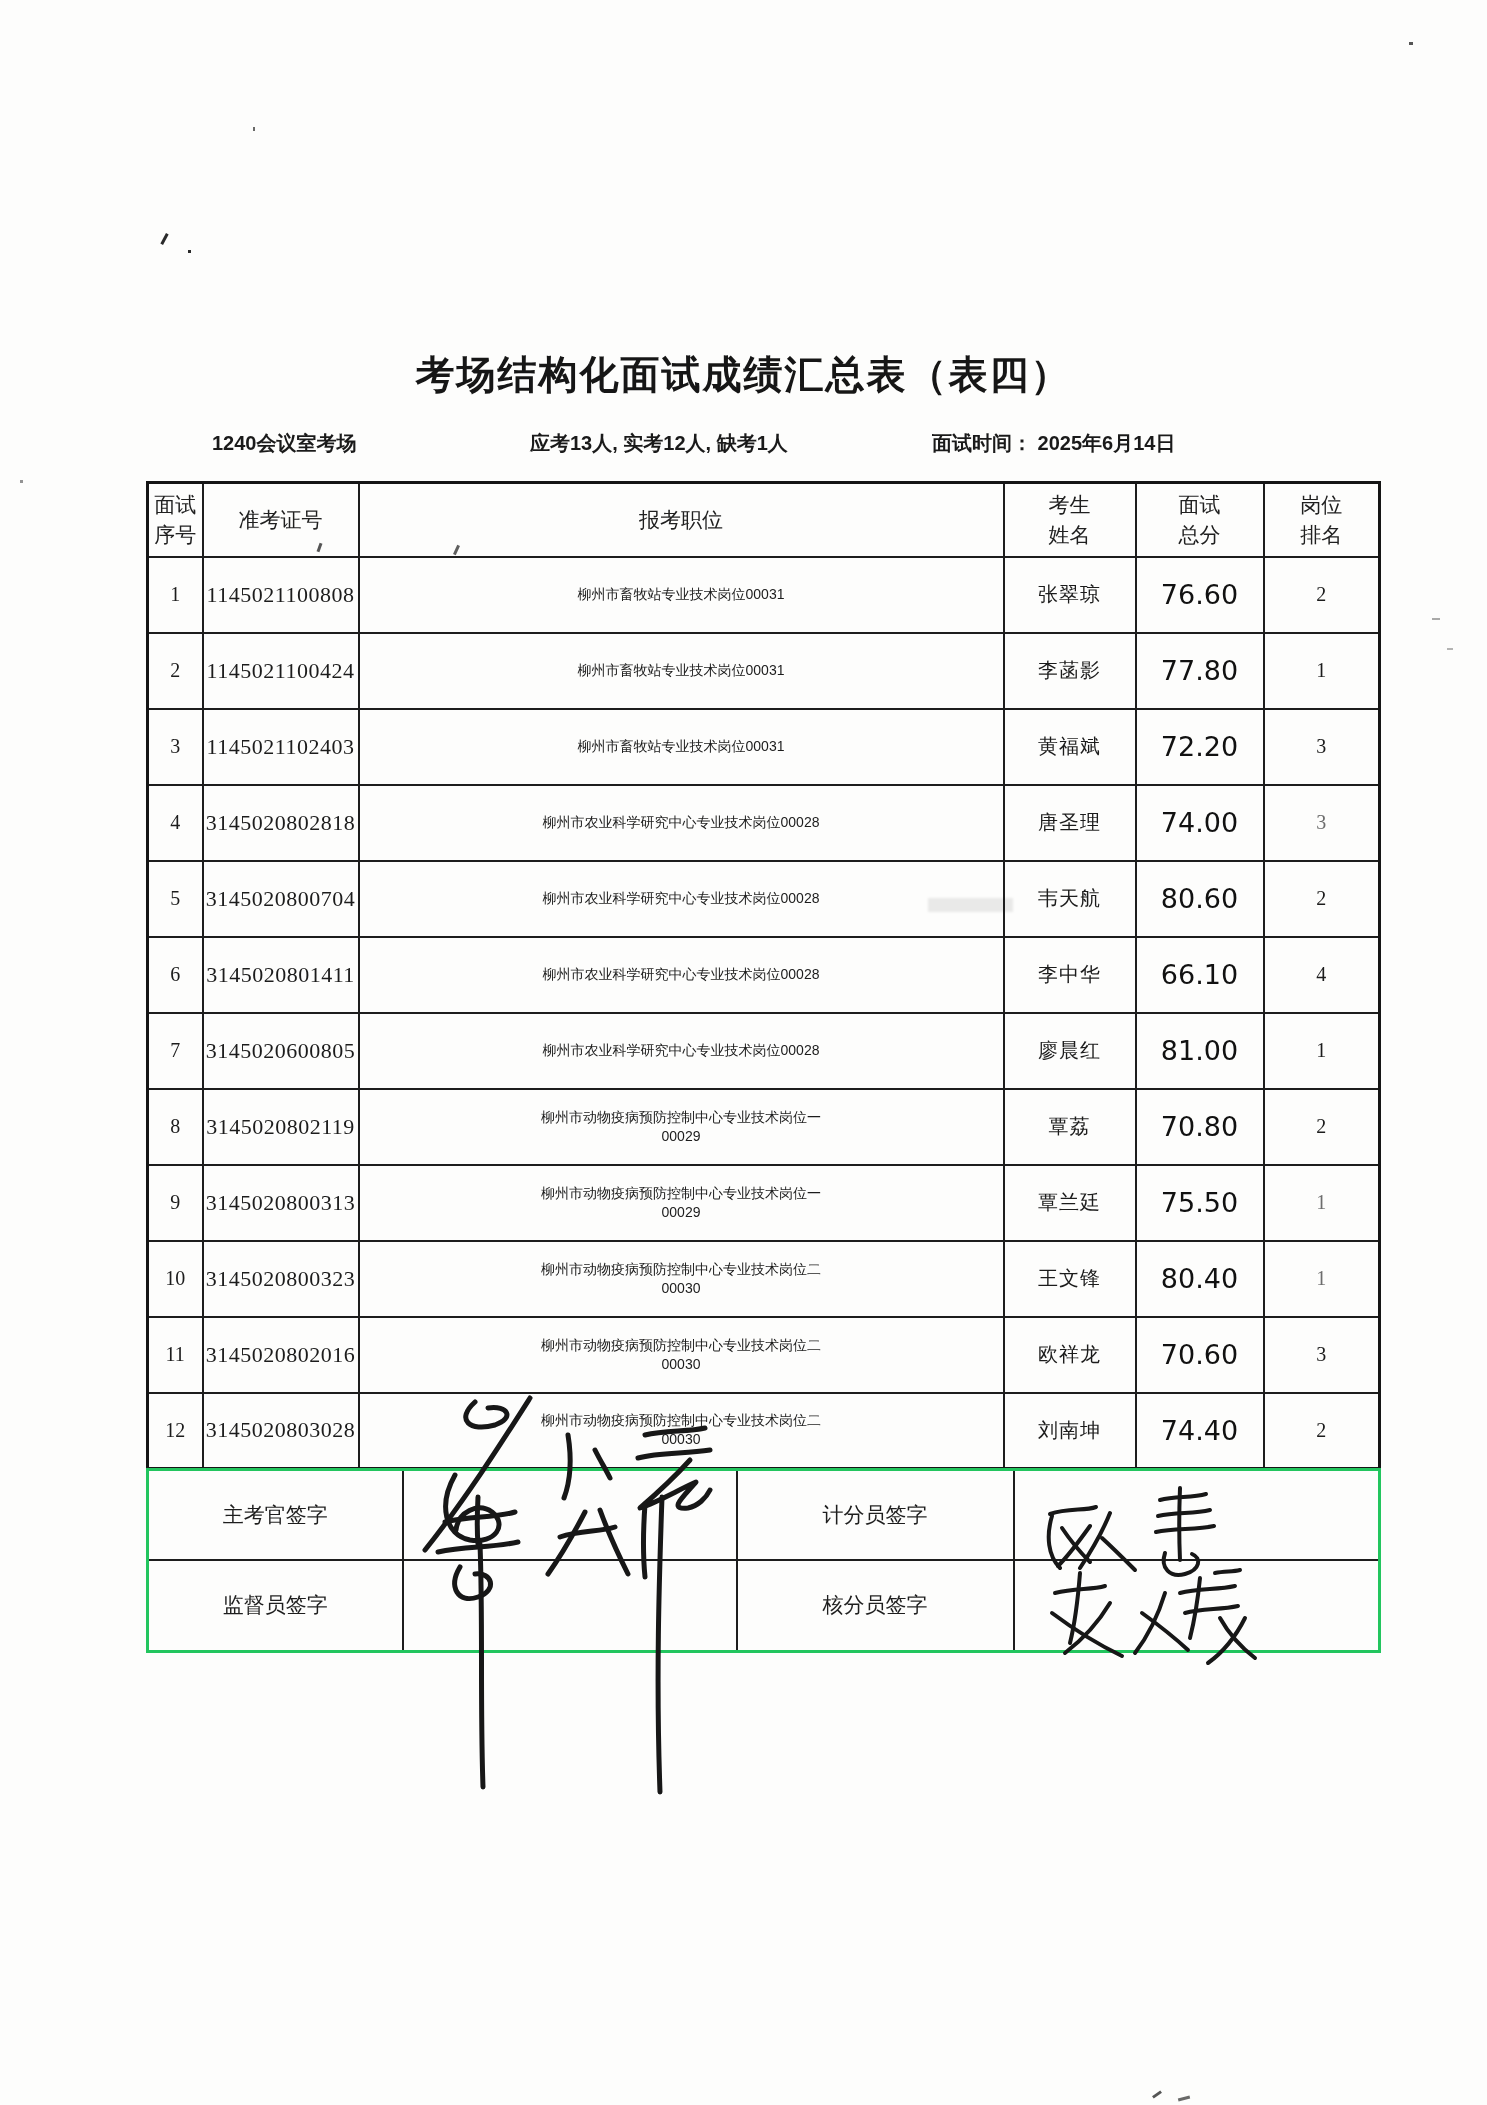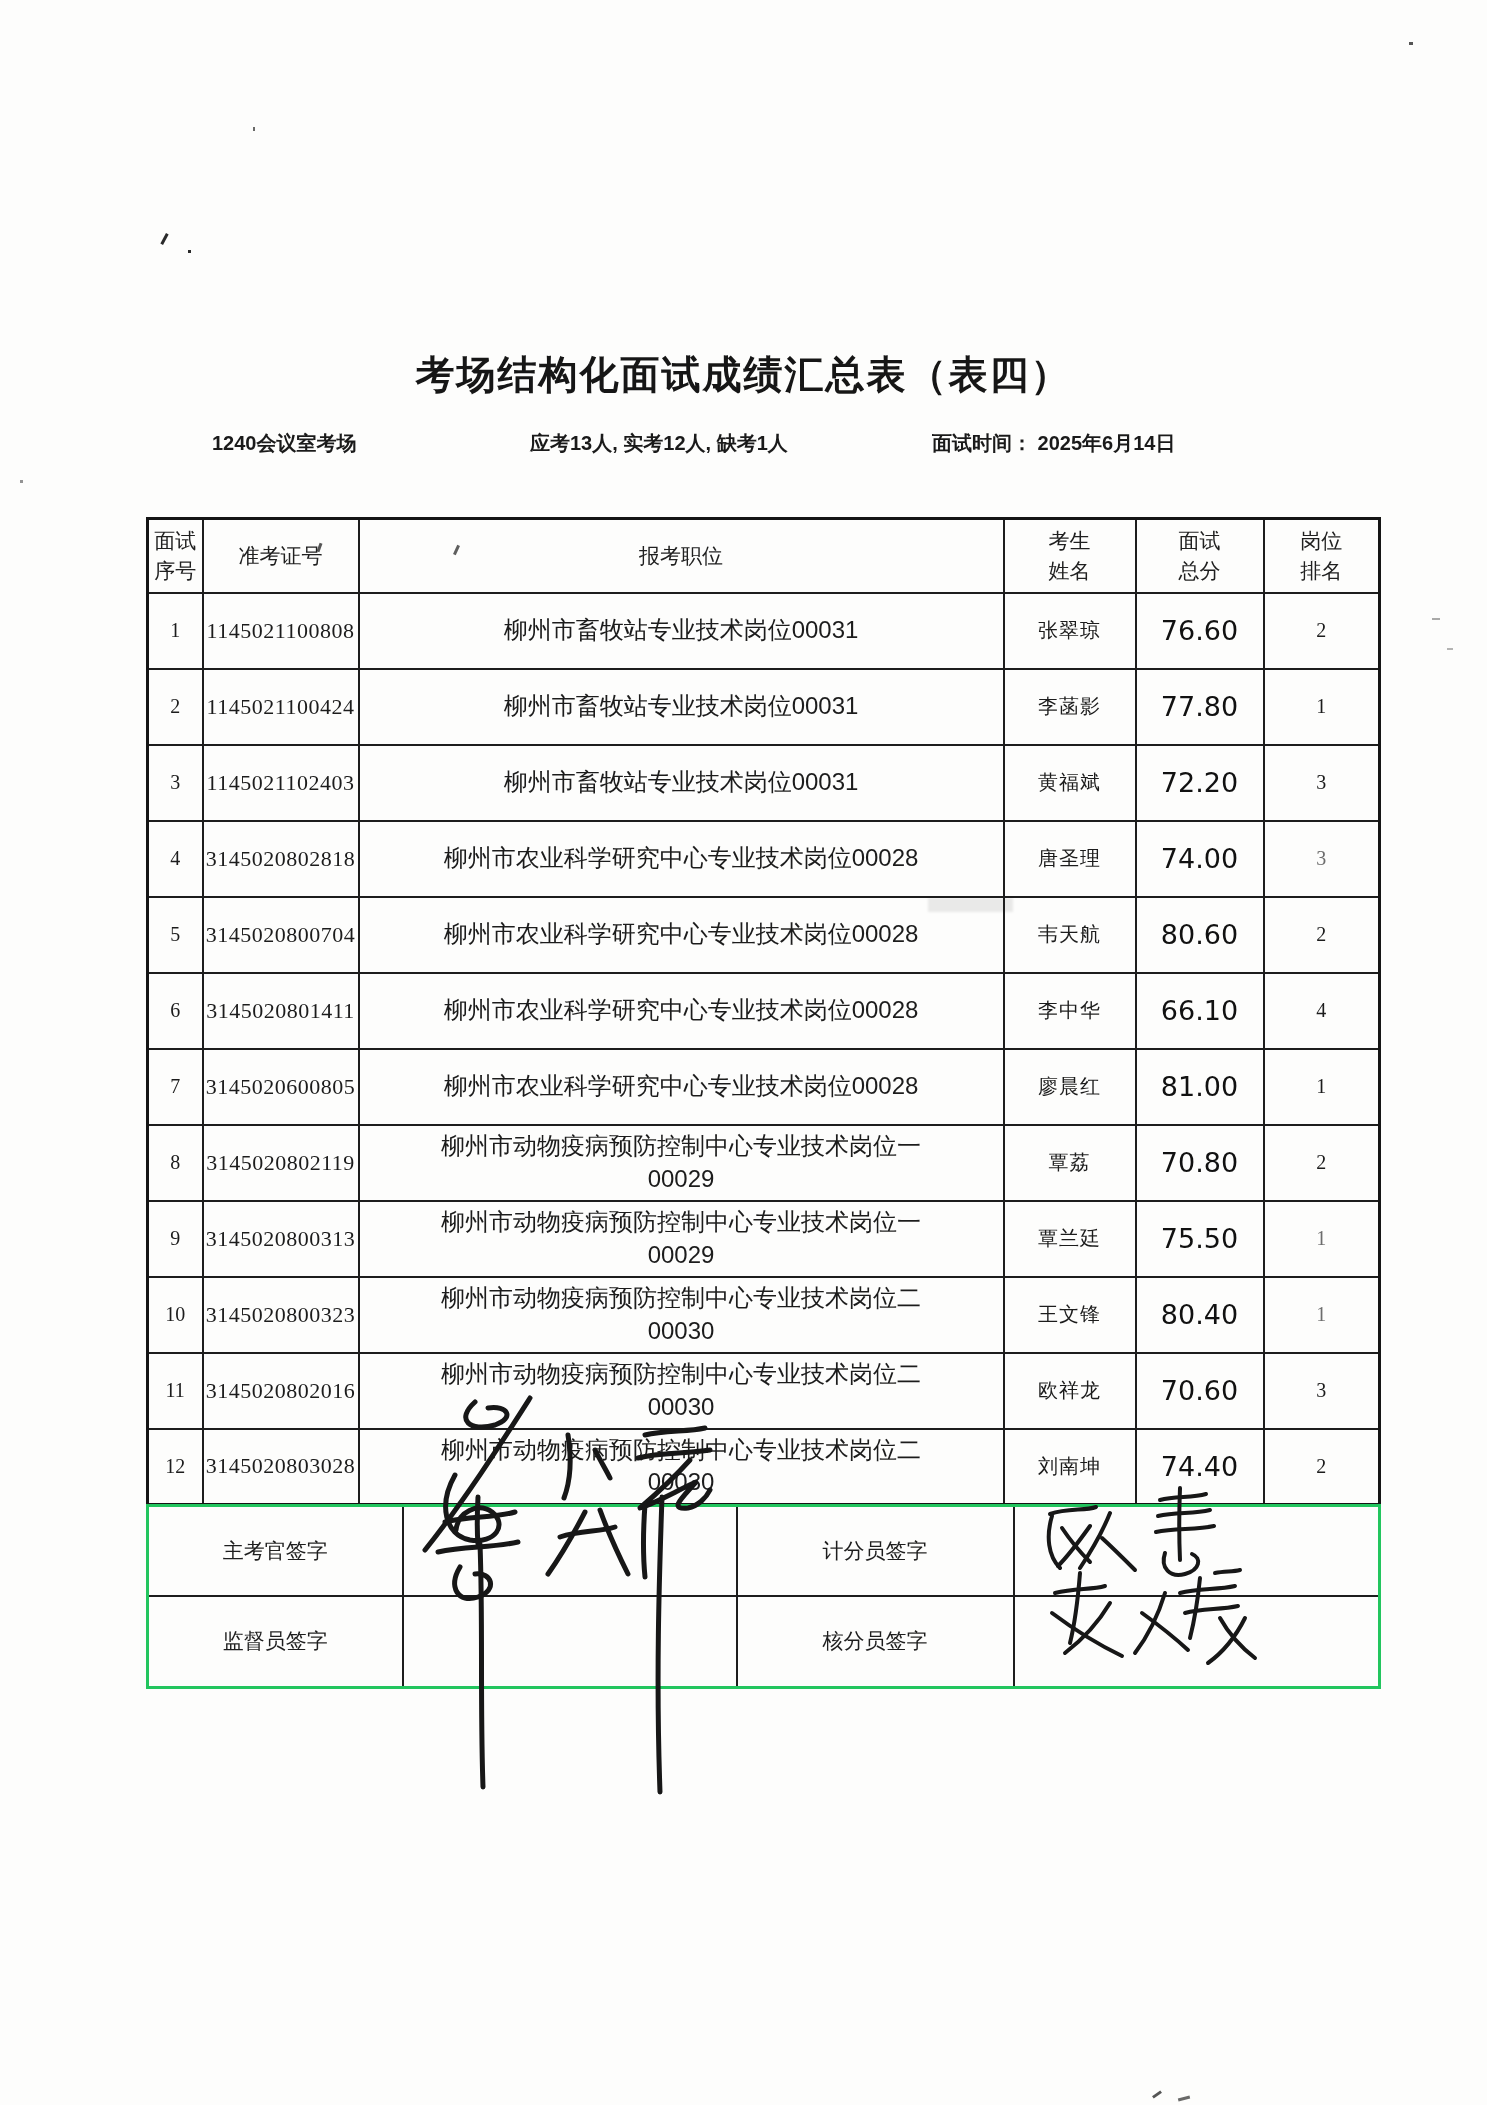--- a/index.html
+++ b/index.html
@@ -16,36 +16,36 @@
     position:absolute;top:348px;left:0;width:100%;
     text-align:center;
     font-size:39px;font-weight:bold;letter-spacing:2px;
     color:#161616;
   }
   .info-row span{position:absolute;top:430px;font-size:20px;font-weight:600;color:#1a1a1a;white-space:nowrap;}
   .info-venue{left:212px;}
   .info-counts{left:512px;margin-left:18px;}
   .info-time{left:932px;}
 
-  .main-table-wrap{position:absolute;left:146px;top:481px;width:1304px;margin-top:36px;}
+  .main-table-wrap{position:absolute;left:146px;top:481px;width:1304px;}
   table{border-collapse:collapse;table-layout:fixed;width:1232px;}
   td{
     border:2px solid #1d1d1d;
     text-align:center;vertical-align:middle;
     padding:0 2px;overflow:hidden;
   }
   .main-table{border:3px solid #151515;}
   .sig-table{border:3px solid #22c55e;margin-top:-2px;}
   tr.header-row{height:74px;}
   tr.data-row{height:76px;}
   .hdr{font-size:21px;color:#202020;}
   .hdr div{line-height:1.4;}
   .c-seq{font-family:"Liberation Serif",serif;font-size:20px;}
   .c-id{font-family:"Liberation Serif",serif;font-size:22px;letter-spacing:.5px;}
-  .c-job{font-size:24px;line-height:1.35;}
+  .c-job{font-size:14px;line-height:1.35;}
   .c-name{font-size:20px;letter-spacing:1px;}
   .c-score{font-family:"DejaVu Sans",sans-serif;font-size:27px;color:#111;}
   .c-rank{font-family:"Liberation Serif",serif;font-size:20px;}
   .faint{color:#6d6d6d;}
   tr.sig-row1{height:90px;}
   tr.sig-row2{height:92px;}
   .sig-label{font-size:21px;color:#1e1e1e;}
 
   .signature{position:absolute;pointer-events:none;}
   .signature path{fill:none;stroke:#171717;stroke-width:5;stroke-linecap:round;stroke-linejoin:round;}

